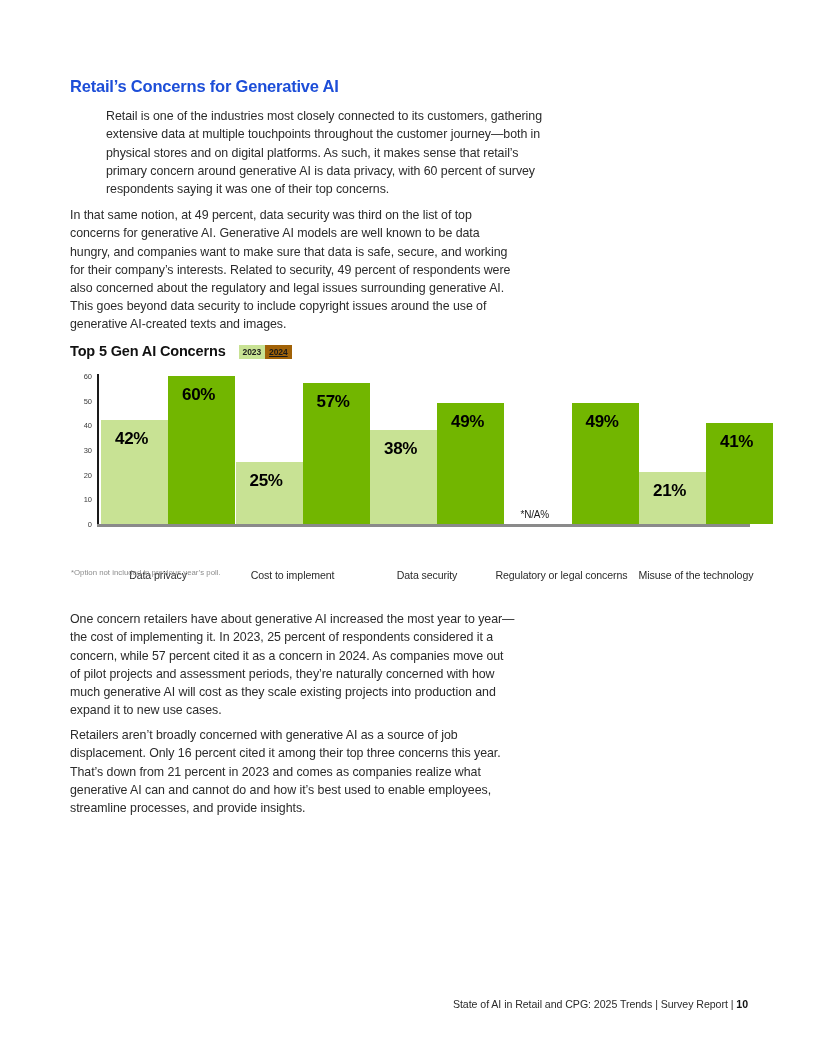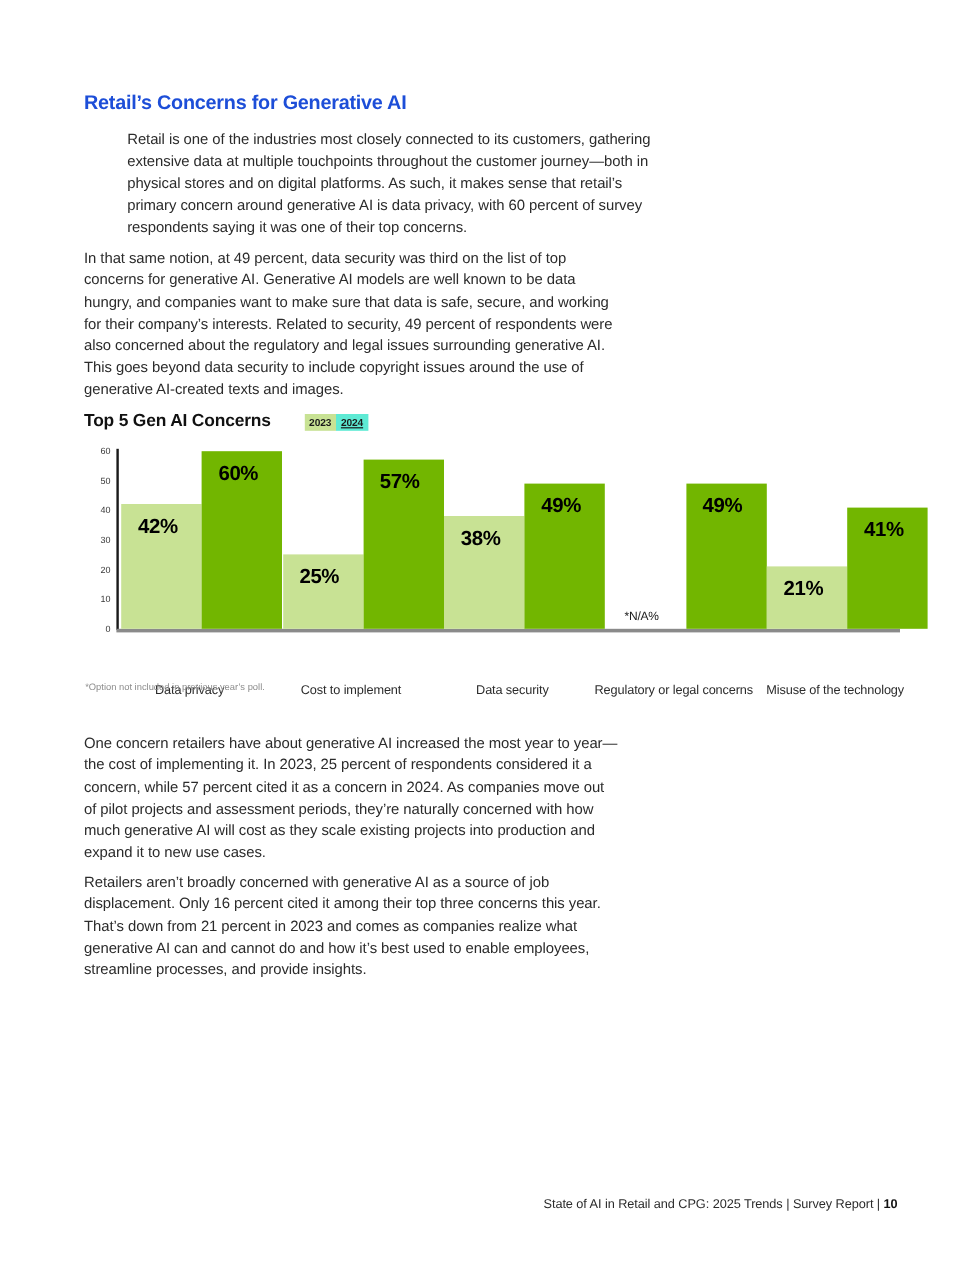--- a/index.html
+++ b/index.html
@@ -48,21 +48,21 @@
   .para-3 { top: 598px; width: 446px; }
   .para-4 { top: 714px; width: 446px; }
 
   
   .chart-title-row {
     position: absolute;
     left: 70px;
     top: 343px;
     display: flex;
     align-items: center;
-    gap: 28px;
+    gap: 13px;
   }
   .chart-title {
     font-size: 14.5px;
     font-weight: bold;
     color: #111111;
     letter-spacing: -0.15px;
   }
   .legend {
     display: flex;
     align-items: flex-end;
@@ -71,21 +71,21 @@
   }
   .legend-chip {
     font-size: 8.5px;
     font-weight: bold;
     padding: 2px 4px 2px 4px;
     line-height: 10px;
     color: #1a1a1a;
     letter-spacing: -0.1px;
   }
   .legend-2023 { background: #c8e294; }
-  .legend-2024 { background: #5eead4; text-decoration: underline; }
+  .legend-2024 { background: #a16207; text-decoration: underline; }
 
   .chart {
     position: absolute;
     left: 70px;
     top: 371px;
     width: 680px;
     height: 160px;
   }
 
   

